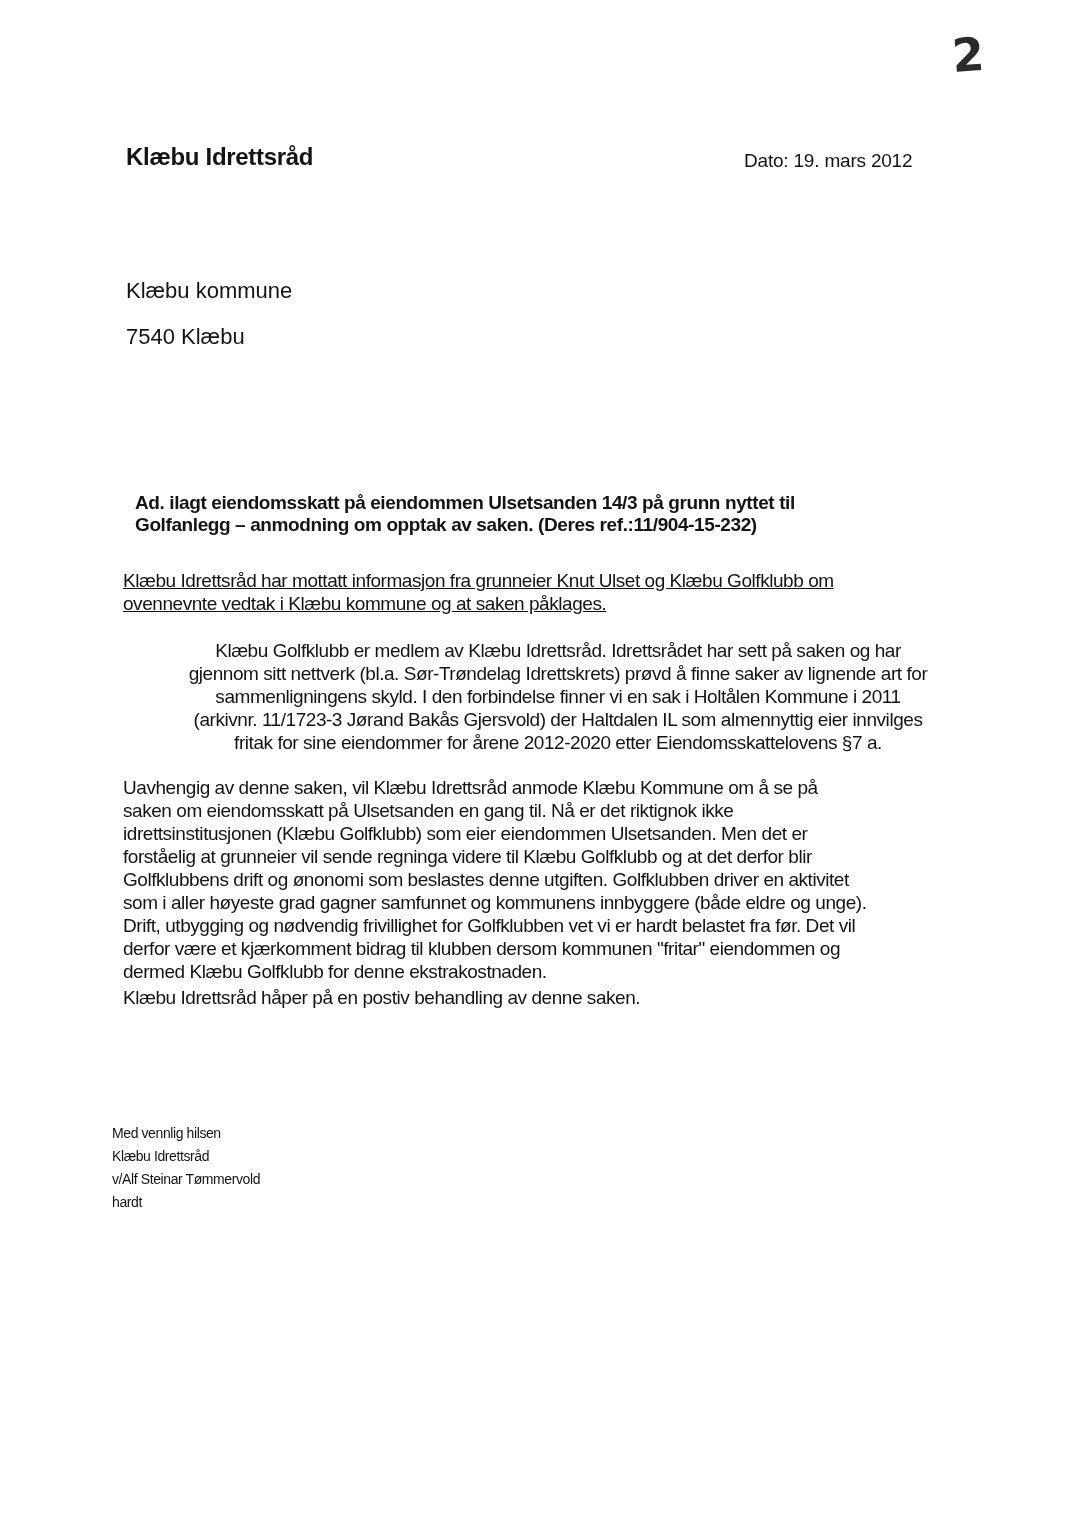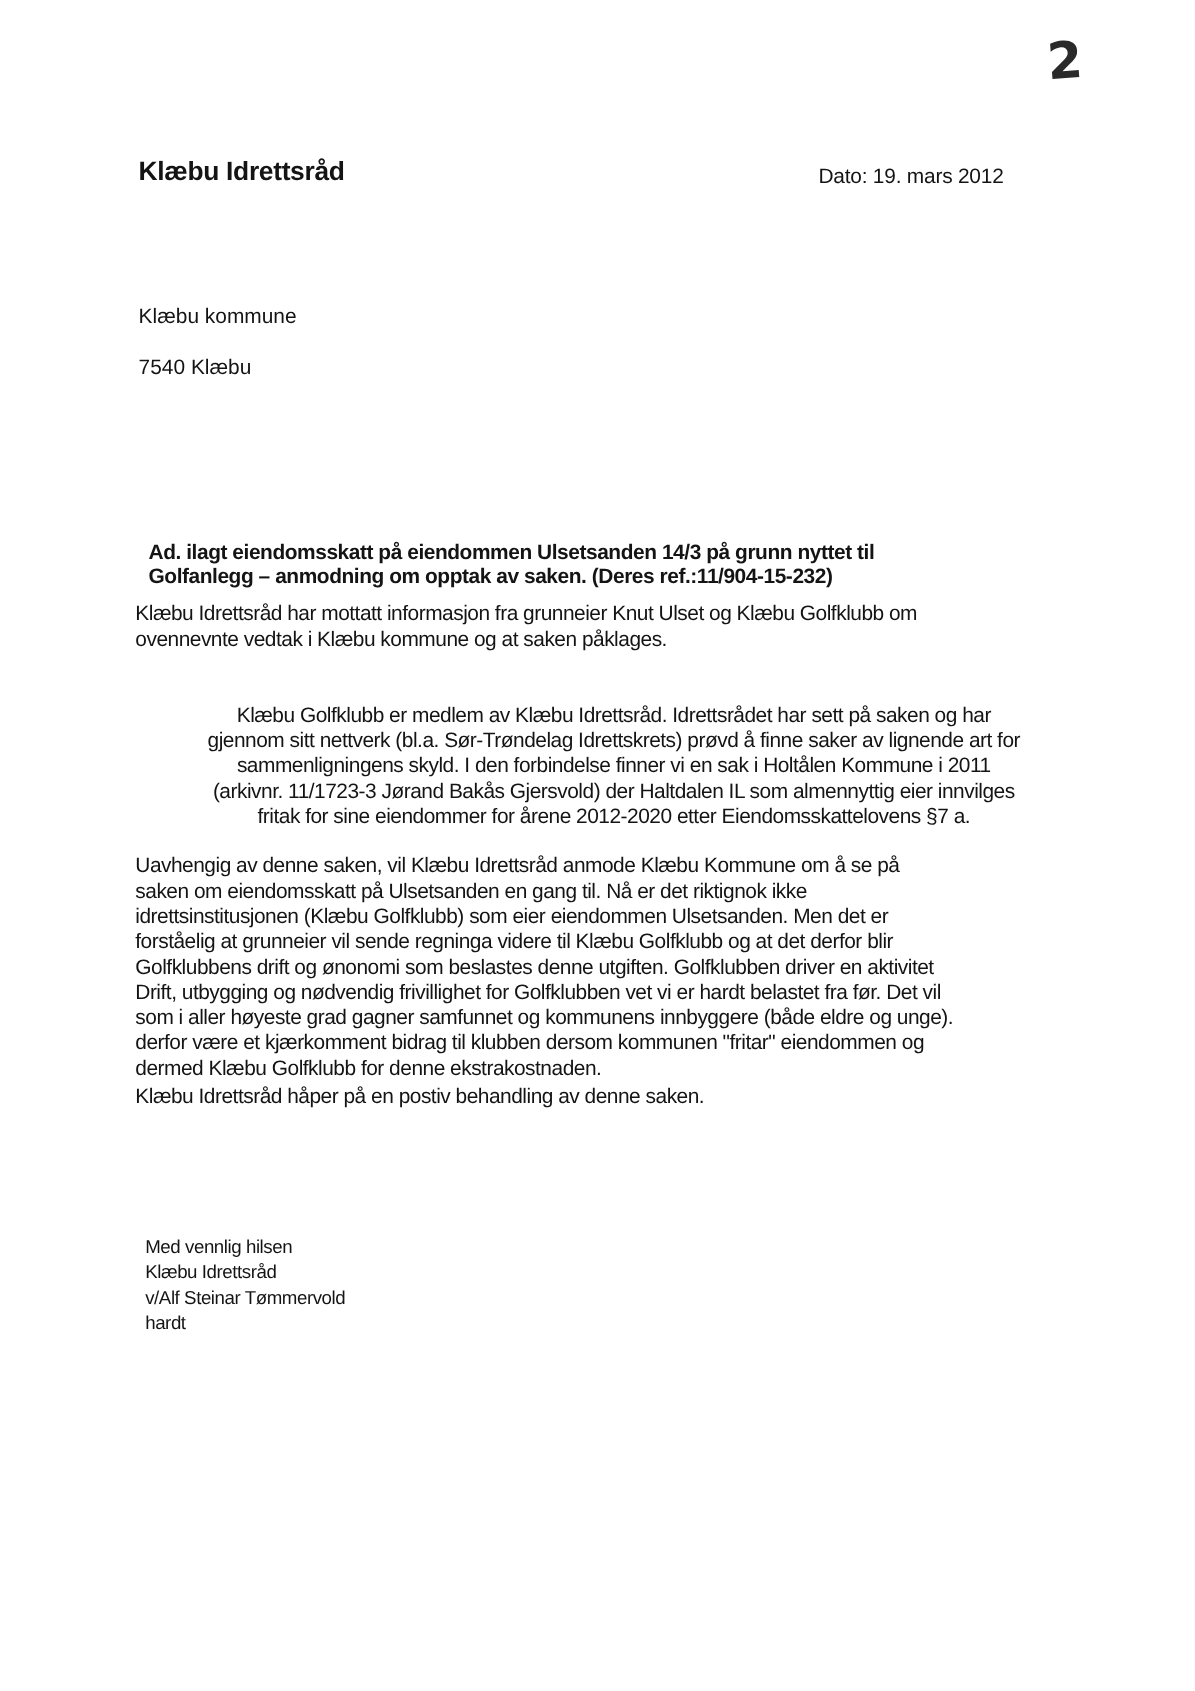--- a/index.html
+++ b/index.html
@@ -38,21 +38,21 @@
     .date {
       position: absolute;
       left: 744px;
       top: 150px;
       font-size: 19px;
       letter-spacing: -0.2px;
     }
     .recipient {
       position: absolute;
       left: 126px;
-      font-size: 19px;
+      font-size: 22px;
     }
     .recipient.name { top: 278px; }
     .recipient.address { top: 324px; }
 
     .subject {
       position: absolute;
       left: 123px;
       top: 480px;
       width: 800px;
       font-size: 19px;
@@ -65,30 +65,30 @@
       position: absolute;
       left: 123px;
       width: 870px;
       font-size: 19px;
       line-height: 23px;
       letter-spacing: -0.45px;
       margin: 0;
       white-space: nowrap;
     }
     .para span { display: block; }
-    .p1 { top: 547px; }
+    .p1 { top: 569px; text-decoration: underline; }
     .p2 { top: 639px; text-align: center; }
     .p3 { top: 776px; }
     .p4 { top: 986px; }
 
     .closing {
       position: absolute;
-      left: 132px;
+      left: 112px;
       top: 1122px;
-      font-size: 17px;
+      font-size: 14px;
       line-height: 23px;
       letter-spacing: -0.4px;
     }
     .closing span { display: block; }
   </style>
 </head>
 <body>
 
 <div class="page-number">2</div>
 
@@ -115,22 +115,22 @@
   <span>(arkivnr. 11/1723-3 Jørand Bakås Gjersvold) der Haltdalen IL som almennyttig eier innvilges</span>
   <span>fritak for sine eiendommer for årene 2012-2020 etter Eiendomsskattelovens §7 a.</span>
 </p>
 
 <p class="para p3">
   <span>Uavhengig av denne saken, vil Klæbu Idrettsråd anmode Klæbu Kommune om å se på</span>
   <span>saken om eiendomsskatt på Ulsetsanden en gang til. Nå er det riktignok ikke</span>
   <span>idrettsinstitusjonen (Klæbu Golfklubb) som eier eiendommen Ulsetsanden. Men det er</span>
   <span>forståelig at grunneier vil sende regninga videre til Klæbu Golfklubb og at det derfor blir</span>
   <span>Golfklubbens drift og ønonomi som beslastes denne utgiften. Golfklubben driver en aktivitet</span>
+  <span>som i aller høyeste grad gagner samfunnet og kommunens innbyggere (både eldre og unge).</span>
   <span>Drift, utbygging og nødvendig frivillighet for Golfklubben vet vi er hardt belastet fra før. Det vil</span>
-  <span>som i aller høyeste grad gagner samfunnet og kommunens innbyggere (både eldre og unge).</span>
   <span>derfor være et kjærkomment bidrag til klubben dersom kommunen "fritar" eiendommen og</span>
   <span>dermed Klæbu Golfklubb for denne ekstrakostnaden.</span>
 </p>
 
 <p class="para p4">
   <span>Klæbu Idrettsråd håper på en postiv behandling av denne saken.</span>
 </p>
 
 <div class="closing">
   <span>Med vennlig hilsen</span>

